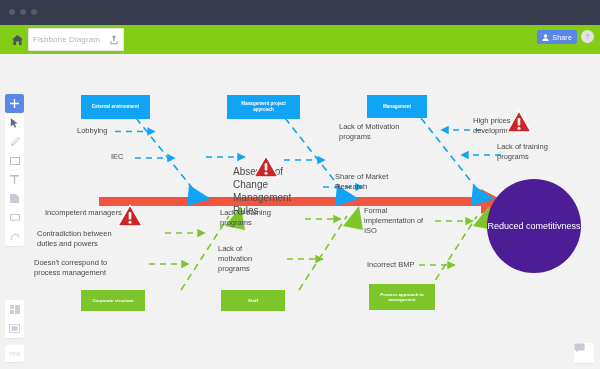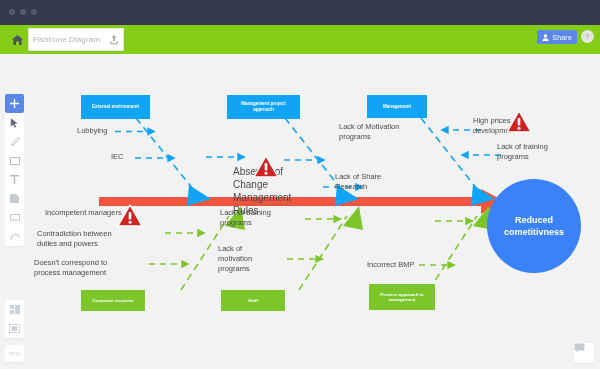--- a/index.html
+++ b/index.html
@@ -90,23 +90,23 @@
     position:absolute;display:flex;align-items:center;justify-content:center;
     text-align:center;color:#fff;font-weight:bold;line-height:1.25;
   }
   .node.blue{background:#11a4f4;}
   .node.green{background:#7cc62b;}
   .cause{
     position:absolute;color:#4a4a4a;line-height:1.3;
   }
   .effect{
     position:absolute;width:94px;height:94px;border-radius:50%;
-    background:#3b82f6;color:#fff;
-    display:flex;align-items:center;justify-content:flex-end;text-align:center;
-    font-weight:bold;font-size:9px;line-height:1.35;
+    background:#4c1d95;color:#fff;
+    display:flex;align-items:center;justify-content:center;text-align:center;
+    font-weight:normal;font-size:9px;line-height:1.35;
   }
   .warn{position:absolute;}
 </style>
 </head>
 <body>
 
 <div class="app">
 
   <div class="titlebar">
     <div class="dots">
@@ -324,21 +324,21 @@
 
     <div class="cause" style="left:444px;top:62px;font-size:7.5px;width:64px;">
       <span>High prices of development</span>
     </div>
 
     <div class="cause" style="left:468px;top:88px;font-size:7.5px;width:62px;">
       <span>Lack of training programs</span>
     </div>
 
     <div class="cause" style="left:306px;top:118px;font-size:7.5px;width:66px;">
-      <span>Lack of Share Research</span>
+      <span>Share of Market Research</span>
     </div>
 
     <div class="cause" style="left:16px;top:154px;font-size:7.5px;width:92px;">
       <span>Incompetent managers</span>
     </div>
 
     <div class="cause" style="left:5px;top:204px;font-size:7.5px;width:88px;">
       <span>Doesn't correspond to process management</span>
     </div>
 
@@ -347,20 +347,23 @@
     </div>
 
     <div class="cause" style="left:191px;top:154px;font-size:7.5px;width:62px;">
       <span>Lack of training programs</span>
     </div>
 
     <div class="cause" style="left:189px;top:190px;font-size:7.5px;width:52px;">
       <span>Lack of motivation programs</span>
     </div>
 
+    <div class="cause" style="left:335px;top:152px;font-size:7.5px;width:70px;">
+      <span>Formal implementation of ISO</span>
+    </div>
 
     <div class="cause" style="left:325px;top:206px;font-size:7.5px;margin-left:13px;">
       <span>Incorrect BMP</span>
     </div>
 
     <div class="warn" style="left:224px;top:101px;">
       <svg width="26" height="24" viewBox="0 0 26 24">
         <path d="M13 1 L25 22 H1 z" fill="#cf2424" stroke="#fff" stroke-width="1.4" stroke-linejoin="round"></path>
         <rect x="11.7" y="8" width="2.6" height="7.6" rx="1.2" fill="#fff"></rect>
         <circle cx="13" cy="18.3" r="1.5" fill="#fff"></circle>

